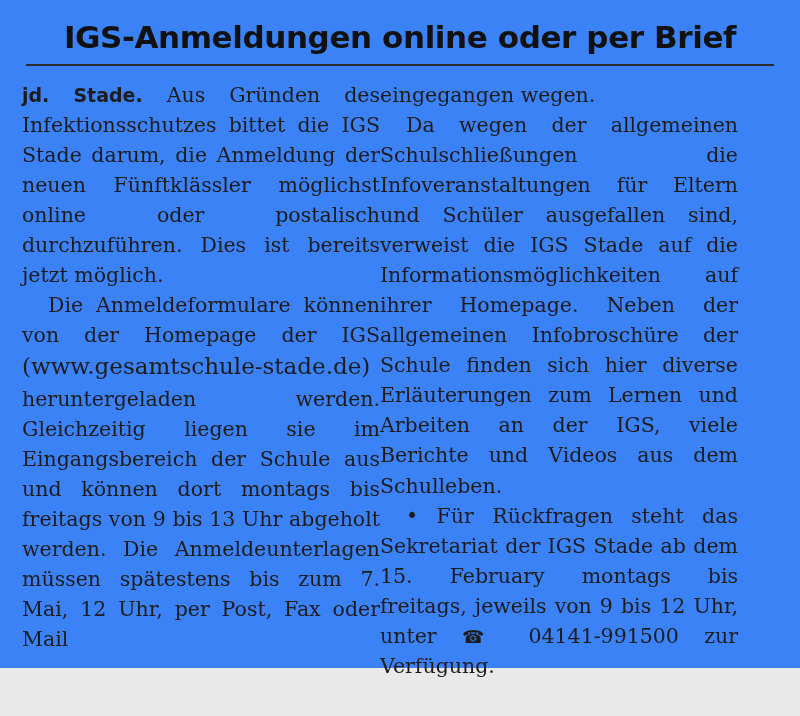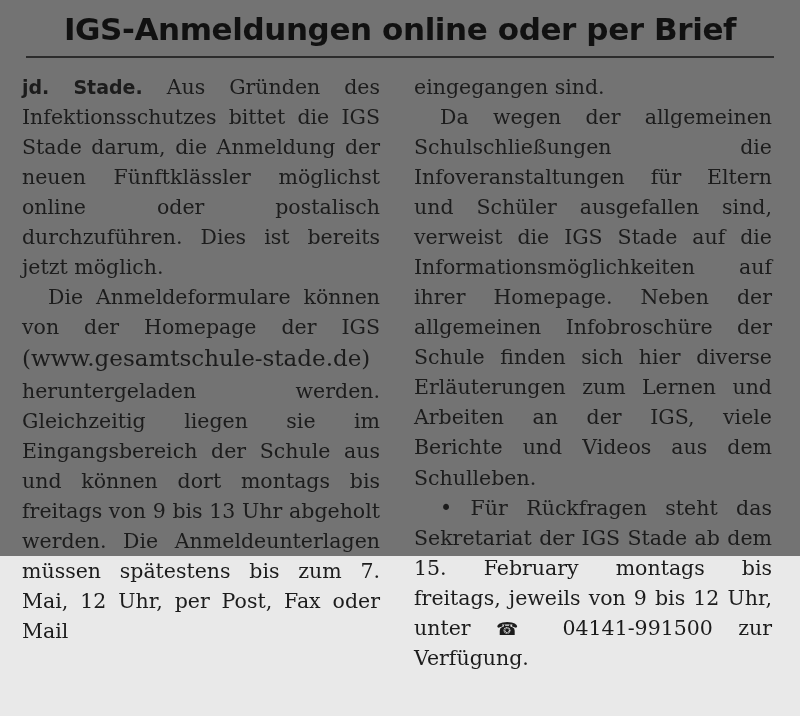--- a/index.html
+++ b/index.html
@@ -10,44 +10,43 @@
     width: 800px;
     height: 716px;
     background: #e9e9e9;
     font-family: "DejaVu Serif", serif;
     color: #1a1a1a;
     overflow: hidden;
   }
   .page {
     position: relative;
     width: 800px;
-    height: 556px;
-    background: #737373;
+    height: 668px;
+    background: #3b82f6;
     box-sizing: border-box;
-    padding: 2px 22px 10px 22px;
+    padding: 10px 22px 10px 22px;
   }
   .headline {
     font-family: "DejaVu Sans", sans-serif;
     font-weight: bold;
     font-size: 31px;
     letter-spacing: -0.4px;
     text-align: center;
     color: #111;
     line-height: 1.1;
     margin: 10px 0 6px 0;
     white-space: nowrap;
   }
   .rule {
     height: 2px;
     background: #2b2b2b;
     margin: 10px 4px 14px 4px;
   }
   .columns {
     display: flex;
-    gap: 34px;
     align-items: flex-start;
   }
   .column {
     width: 358px;
     flex: 0 0 358px;
   }
   p {
     margin: 0;
     font-size: 20.5px;
     line-height: 1.465;
@@ -87,19 +86,19 @@
   <div class="rule"></div>
 
   <div class="columns">
 
     <div class="column">
       <p><span class="lead">jd. Stade.</span><span> Aus Gründen des Infektionsschutzes bittet die IGS Stade darum, die Anmeldung der neuen Fünftklässler möglichst online oder postalisch durchzuführen. Dies ist bereits jetzt möglich.</span></p>
       <p class="indent"><span>Die Anmeldeformulare können von der Homepage der IGS </span><span class="url">(www.gesamtschule-stade.de)</span><span> heruntergeladen werden. Gleichzeitig liegen sie im Eingangsbereich der Schule aus und können dort montags bis freitags von 9 bis 13 Uhr abgeholt werden. Die Anmeldeunterlagen müssen spätestens bis zum 7. Mai, 12 Uhr, per Post, Fax oder Mail</span></p>
     </div>
 
     <div class="column">
-      <p>eingegangen sind.</p>
+      <p>eingegangen wegen.</p>
       <p class="indent">Da wegen der allgemeinen Schulschließungen die Infoveranstaltungen für Eltern und Schüler ausgefallen sind, verweist die IGS Stade auf die Informationsmöglichkeiten auf ihrer Homepage. Neben der allgemeinen Infobroschüre der Schule finden sich hier diverse Erläuterungen zum Lernen und Arbeiten an der IGS, viele Berichte und Videos aus dem Schulleben.</p>
       <p class="indent"><span class="bullet">•</span><span> Für Rückfragen steht das Sekretariat der IGS Stade ab dem 15. February montags bis freitags, jeweils von 9 bis 12 Uhr, unter </span><span class="phone-glyph">☎</span><span class="nowrap"> 04141-991500</span><span> zur Verfügung.</span></p>
     </div>
 
   </div>
 </div>
 
 </body></html>

